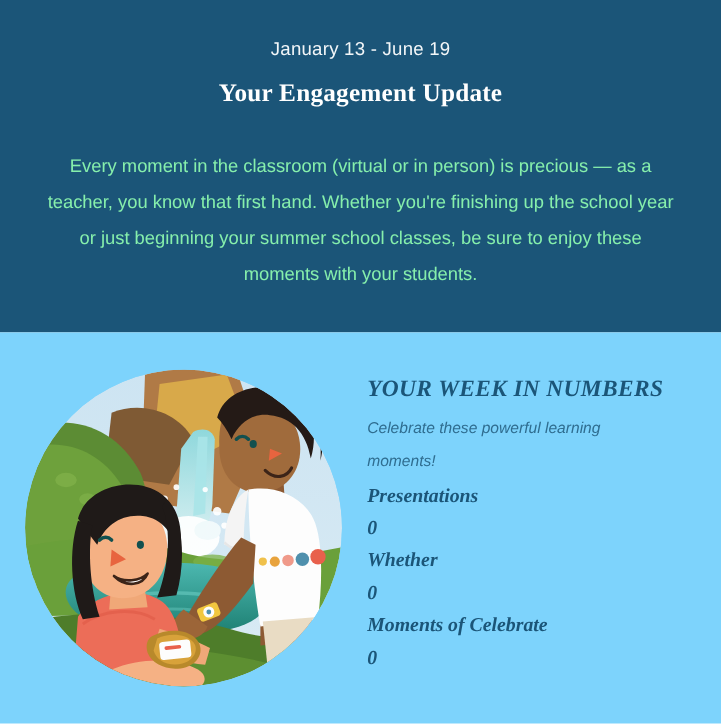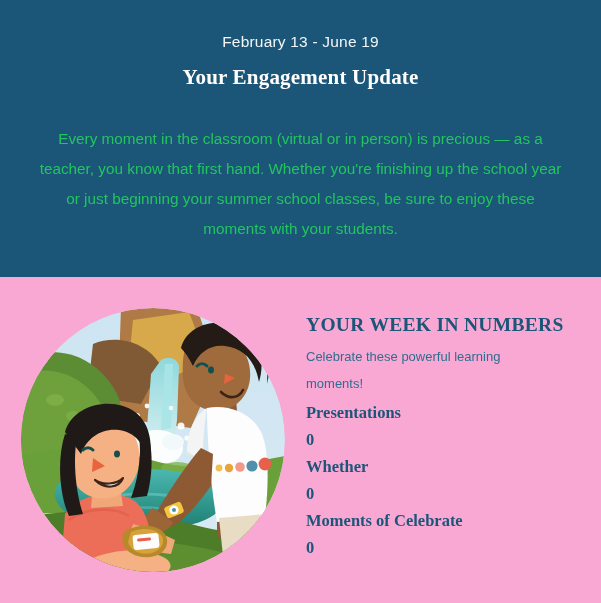--- a/index.html
+++ b/index.html
@@ -42,34 +42,35 @@
     font-weight: bold;
     font-size: 21px;
     color: #ffffff;
     letter-spacing: 0.2px;
     line-height: 34px;
     margin: 0;
   }
   .hero-body {
     font-family: "Liberation Sans", sans-serif;
     font-size: 15.3px;
-    color: #22c55e;
+    color: #86efac;
     line-height: 30px;
     margin: 30px auto 0 auto;
     max-width: 528px;
   }
 
   
   .content {
     position: relative;
     width: 601px;
     height: 326px;
-    background: #f9a8d4;
+    background: #7dd3fc;
     display: flex;
     align-items: flex-start;
+    font-style: italic;
   }
   .illustration-col {
     width: 306px;
     flex: 0 0 306px;
     padding-top: 31px;
     padding-left: 21px;
     box-sizing: border-box;
   }
   .illustration {
     width: 264px;
@@ -119,21 +120,21 @@
     line-height: 27px;
     margin: 0;
   }
 </style>
 </head>
 <body>
 
 <div class="email-wrap">
 
   <div class="hero">
-    <div class="hero-date">February 13 - June 19</div>
+    <div class="hero-date">January 13 - June 19</div>
     <h1 class="hero-title">Your Engagement Update</h1>
     <p class="hero-body">Every moment in the classroom (virtual or in person) is precious — as a teacher, you know that first hand. Whether you're finishing up the school year or just beginning your summer school classes, be sure to enjoy these moments with your students.</p>
   </div>
 
   <div class="content">
 
     <div class="illustration-col">
       <div class="illustration">
         <svg width="264" height="264" viewBox="0 0 264 264" xmlns="http://www.w3.org/2000/svg">
           <defs>

